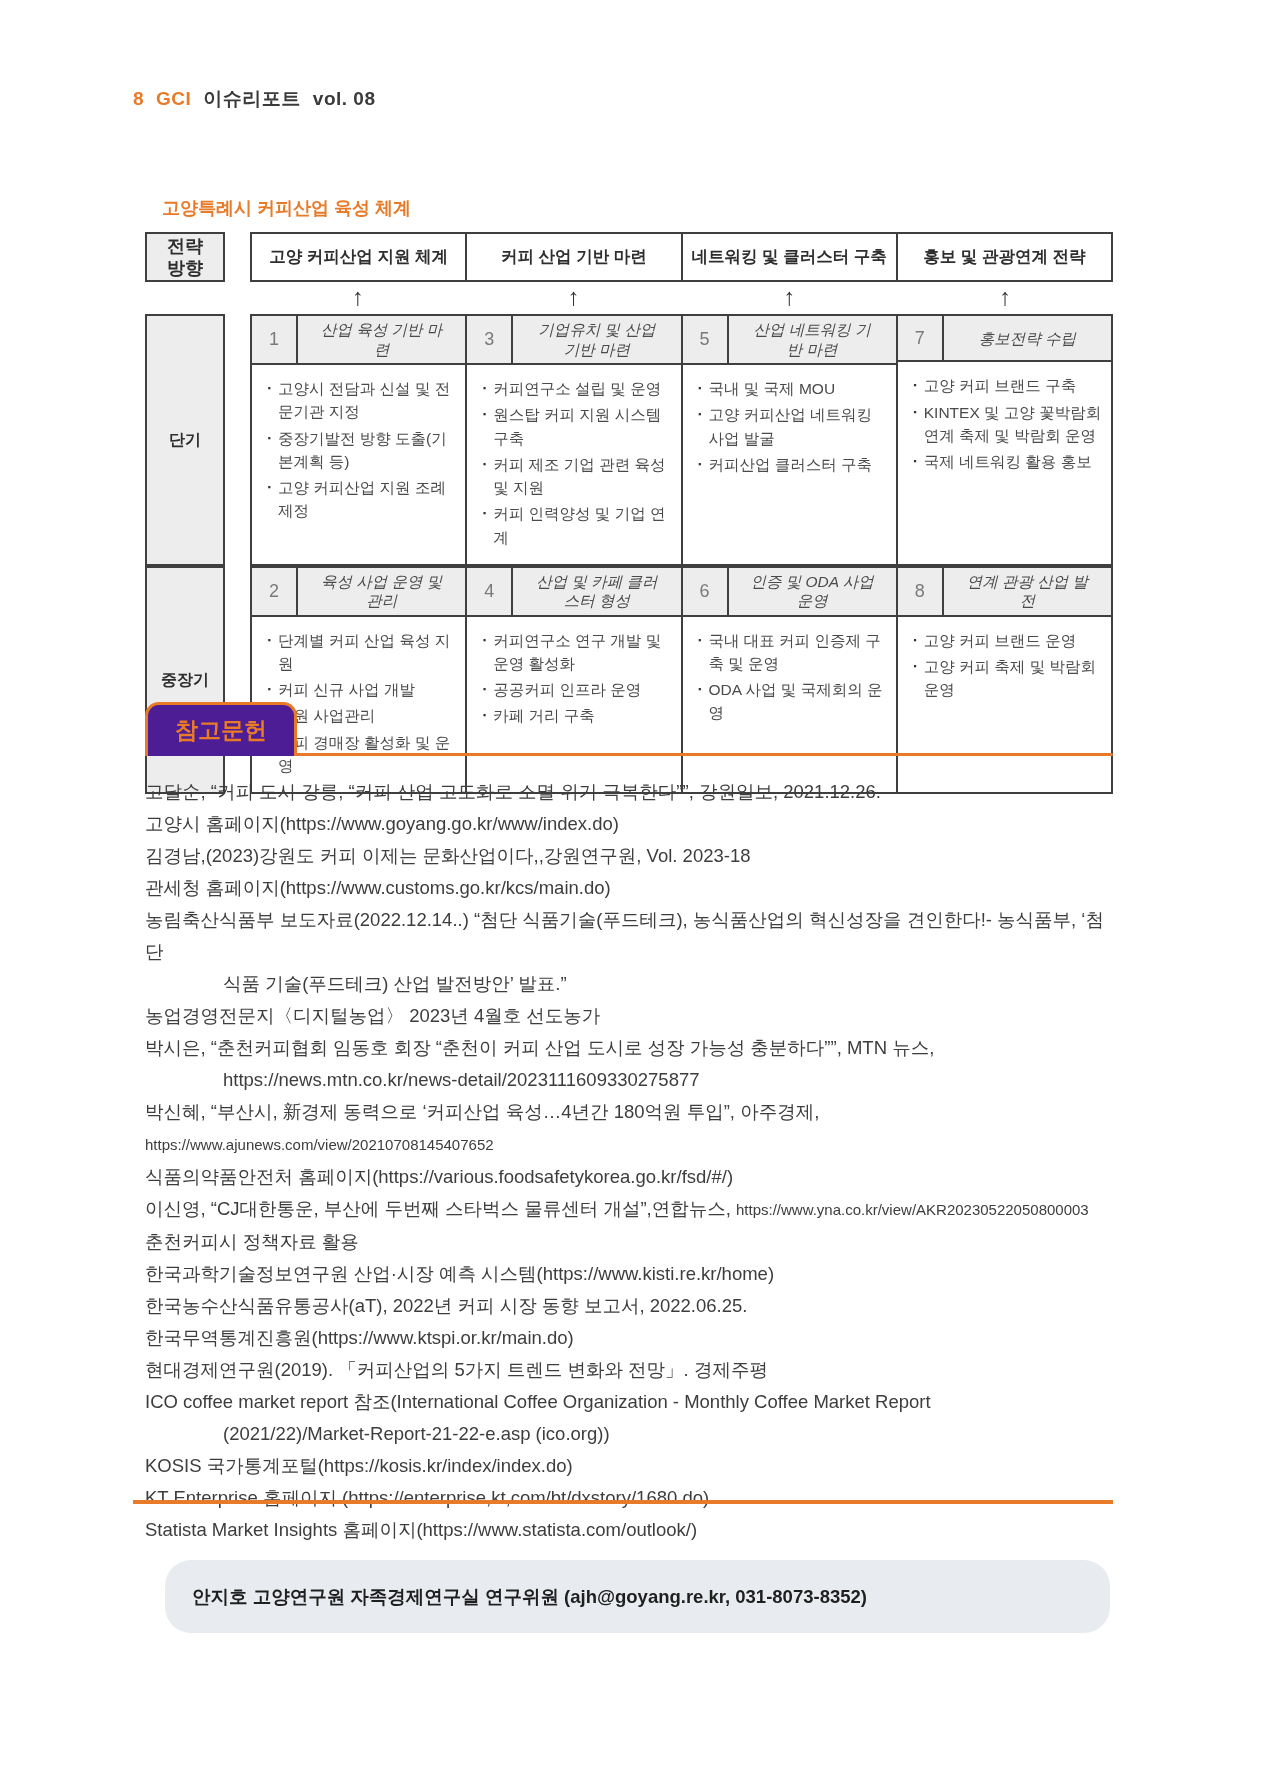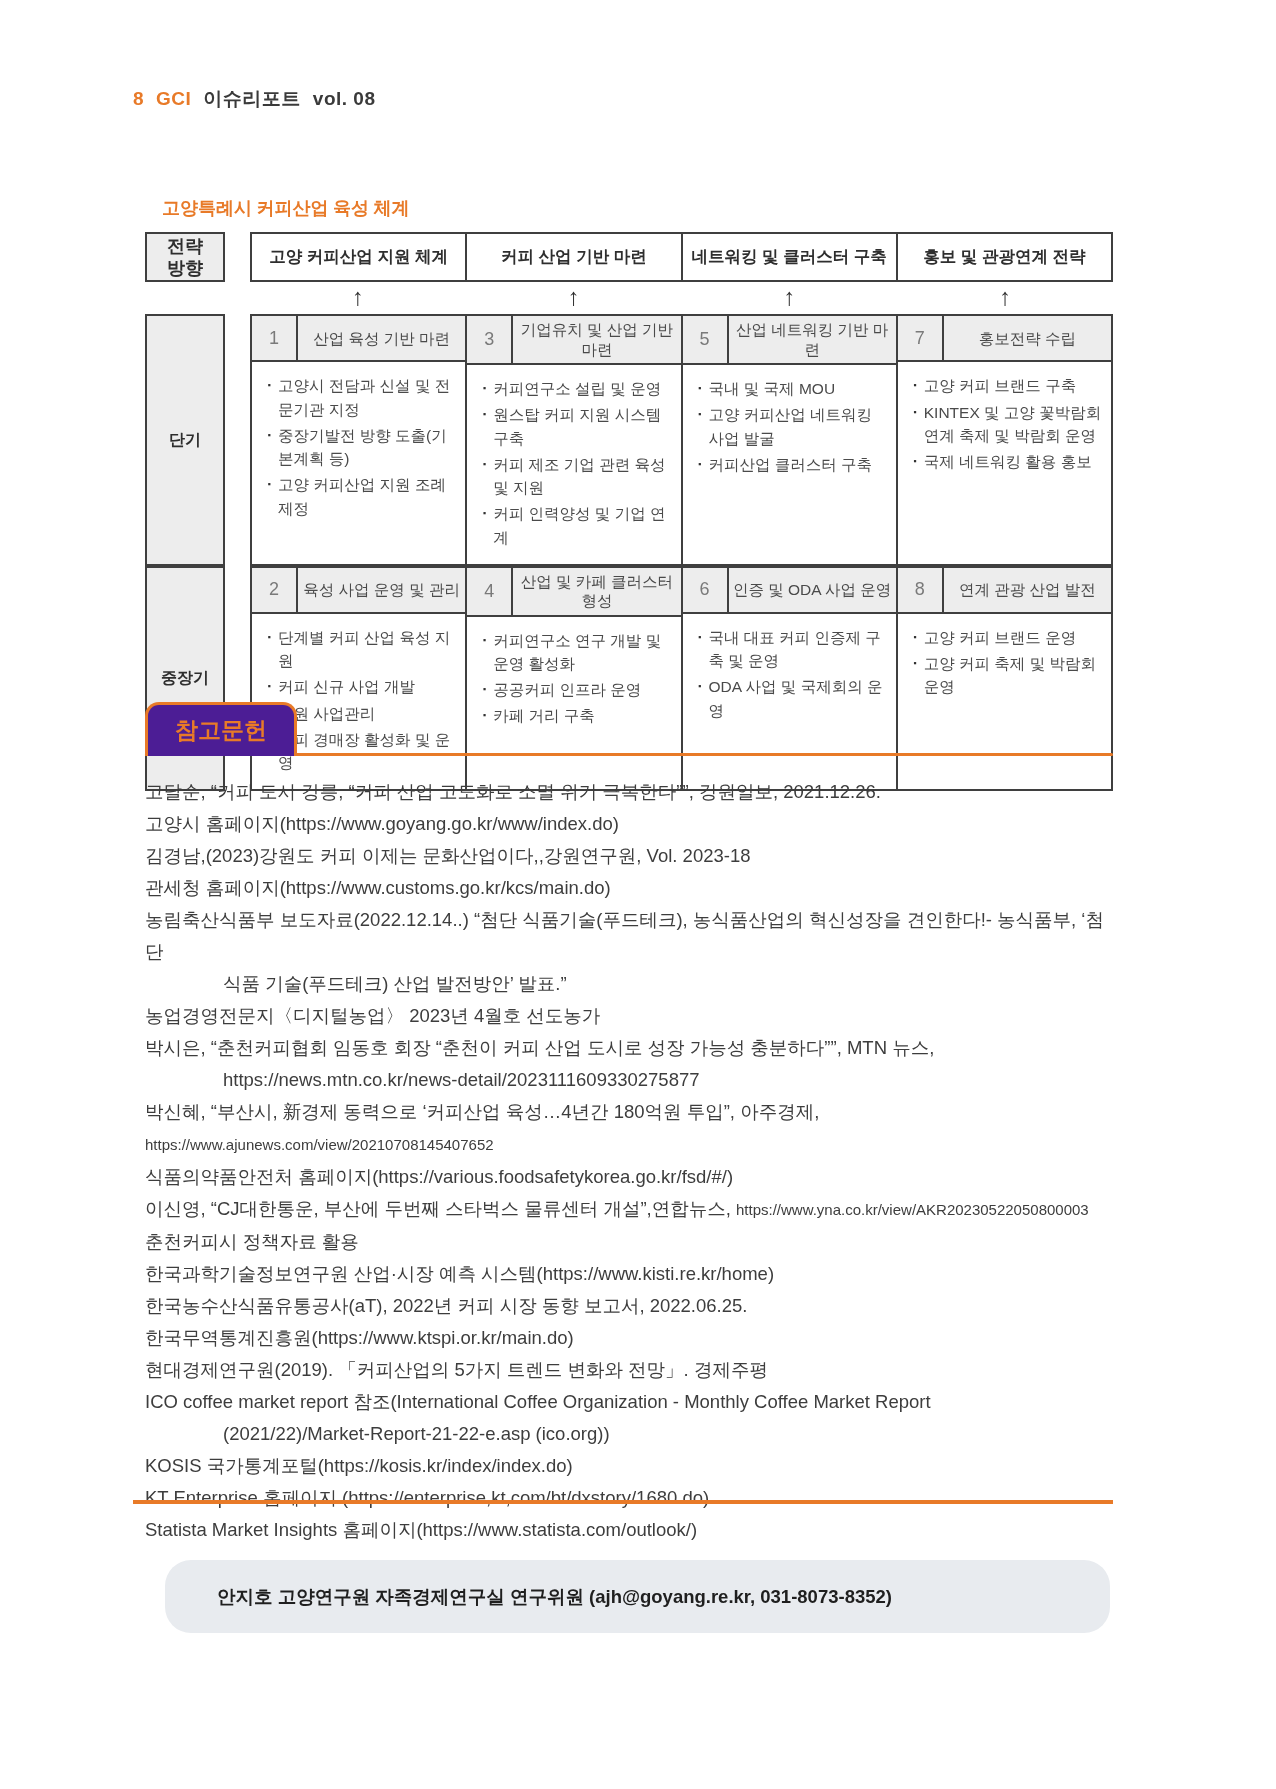--- a/index.html
+++ b/index.html
@@ -21,21 +21,21 @@
   .page-header{
     position:absolute;left:133px;top:86px;
     font-size:19px;font-weight:bold;letter-spacing:0.5px;
     display:flex;gap:12px;align-items:baseline;
   }
   .page-header .accent{color:var(--accent);}
   .page-header .dark{color:#3a3a3a;}
   
   .diagram-title{
     position:absolute;left:162px;top:196px;
-    font-size:18px;font-weight:bold;color:var(--accent);font-family:Liberation Serif, serif;
+    font-size:18px;font-weight:bold;color:var(--accent);
   }
   .diagram{
     position:absolute;left:145px;top:232px;width:968px;
   }
   .d-rowA{display:flex;align-items:stretch;border-radius:12px;}
   .corner{
     width:80px;min-height:50px;background:var(--cellgray);
     border:2px solid var(--border);
     display:flex;flex-direction:column;justify-content:center;align-items:center;
     font-weight:bold;font-size:18px;color:#2e2e2e;line-height:1.25;
@@ -59,21 +59,21 @@
   .dcol{flex:1;display:flex;flex-direction:column;}
   .dcol + .dcol{border-left:2px solid var(--border);}
   .strip{display:flex;background:var(--cellgray);border-bottom:2px solid var(--border);min-height:46px;}
   .num{
     width:46px;flex:0 0 46px;border-right:2px solid var(--border);
     display:flex;align-items:center;justify-content:center;
     font-size:18px;color:#7a7a7a;
   }
   .stitle{
     flex:1;display:flex;align-items:center;justify-content:center;text-align:center;
-    font-size:15.5px;color:#4a4a4a;line-height:1.25;padding:4px 3px;
+    font-size:15.5px;color:#4a4a4a;line-height:1.25;padding:4px 21px;font-style:italic;
   }
   .items{flex:1;padding:12px 8px 12px 8px;}
   .row-short .items{min-height:126px;}
   .row-mid .items{min-height:104px;}
   .item{display:flex;font-size:15.5px;color:#4a4a4a;line-height:1.5;margin-bottom:3px;}
   .item .bullet{flex:0 0 18px;font-size:9px;color:#2f2f2f;padding-top:5px;text-align:center;}
   .item .itxt{flex:1;}
   
   .refs{position:absolute;left:145px;top:700px;width:968px;}
   .refs-header{position:relative;height:56px;}
@@ -87,21 +87,21 @@
   }
   .refs-list{margin-top:14px;padding-top:6px;}
   p.ref{margin:0;font-size:18.5px;line-height:32px;color:#3d3d3d;}
   .ref .cont{display:block;padding-left:78px;}
   .ref .small{font-size:15px;}
   
   .end-rule{position:absolute;left:133px;top:1500px;width:980px;height:4px;background:var(--accent);}
   .footer-box{
     position:absolute;left:165px;top:1560px;width:945px;height:73px;
     background:#e8ebef;border-radius:26px;
-    display:flex;align-items:center;padding-left:52px;
+    display:flex;align-items:center;padding-left:27px;
     font-size:18.5px;font-weight:bold;color:#1f1f1f;
   }
 </style>
 </head>
 <body>
 
 <div class="page-header">
   <span class="accent">8</span>
   <span class="accent">GCI</span>
   <span class="dark">이슈리포트</span>

